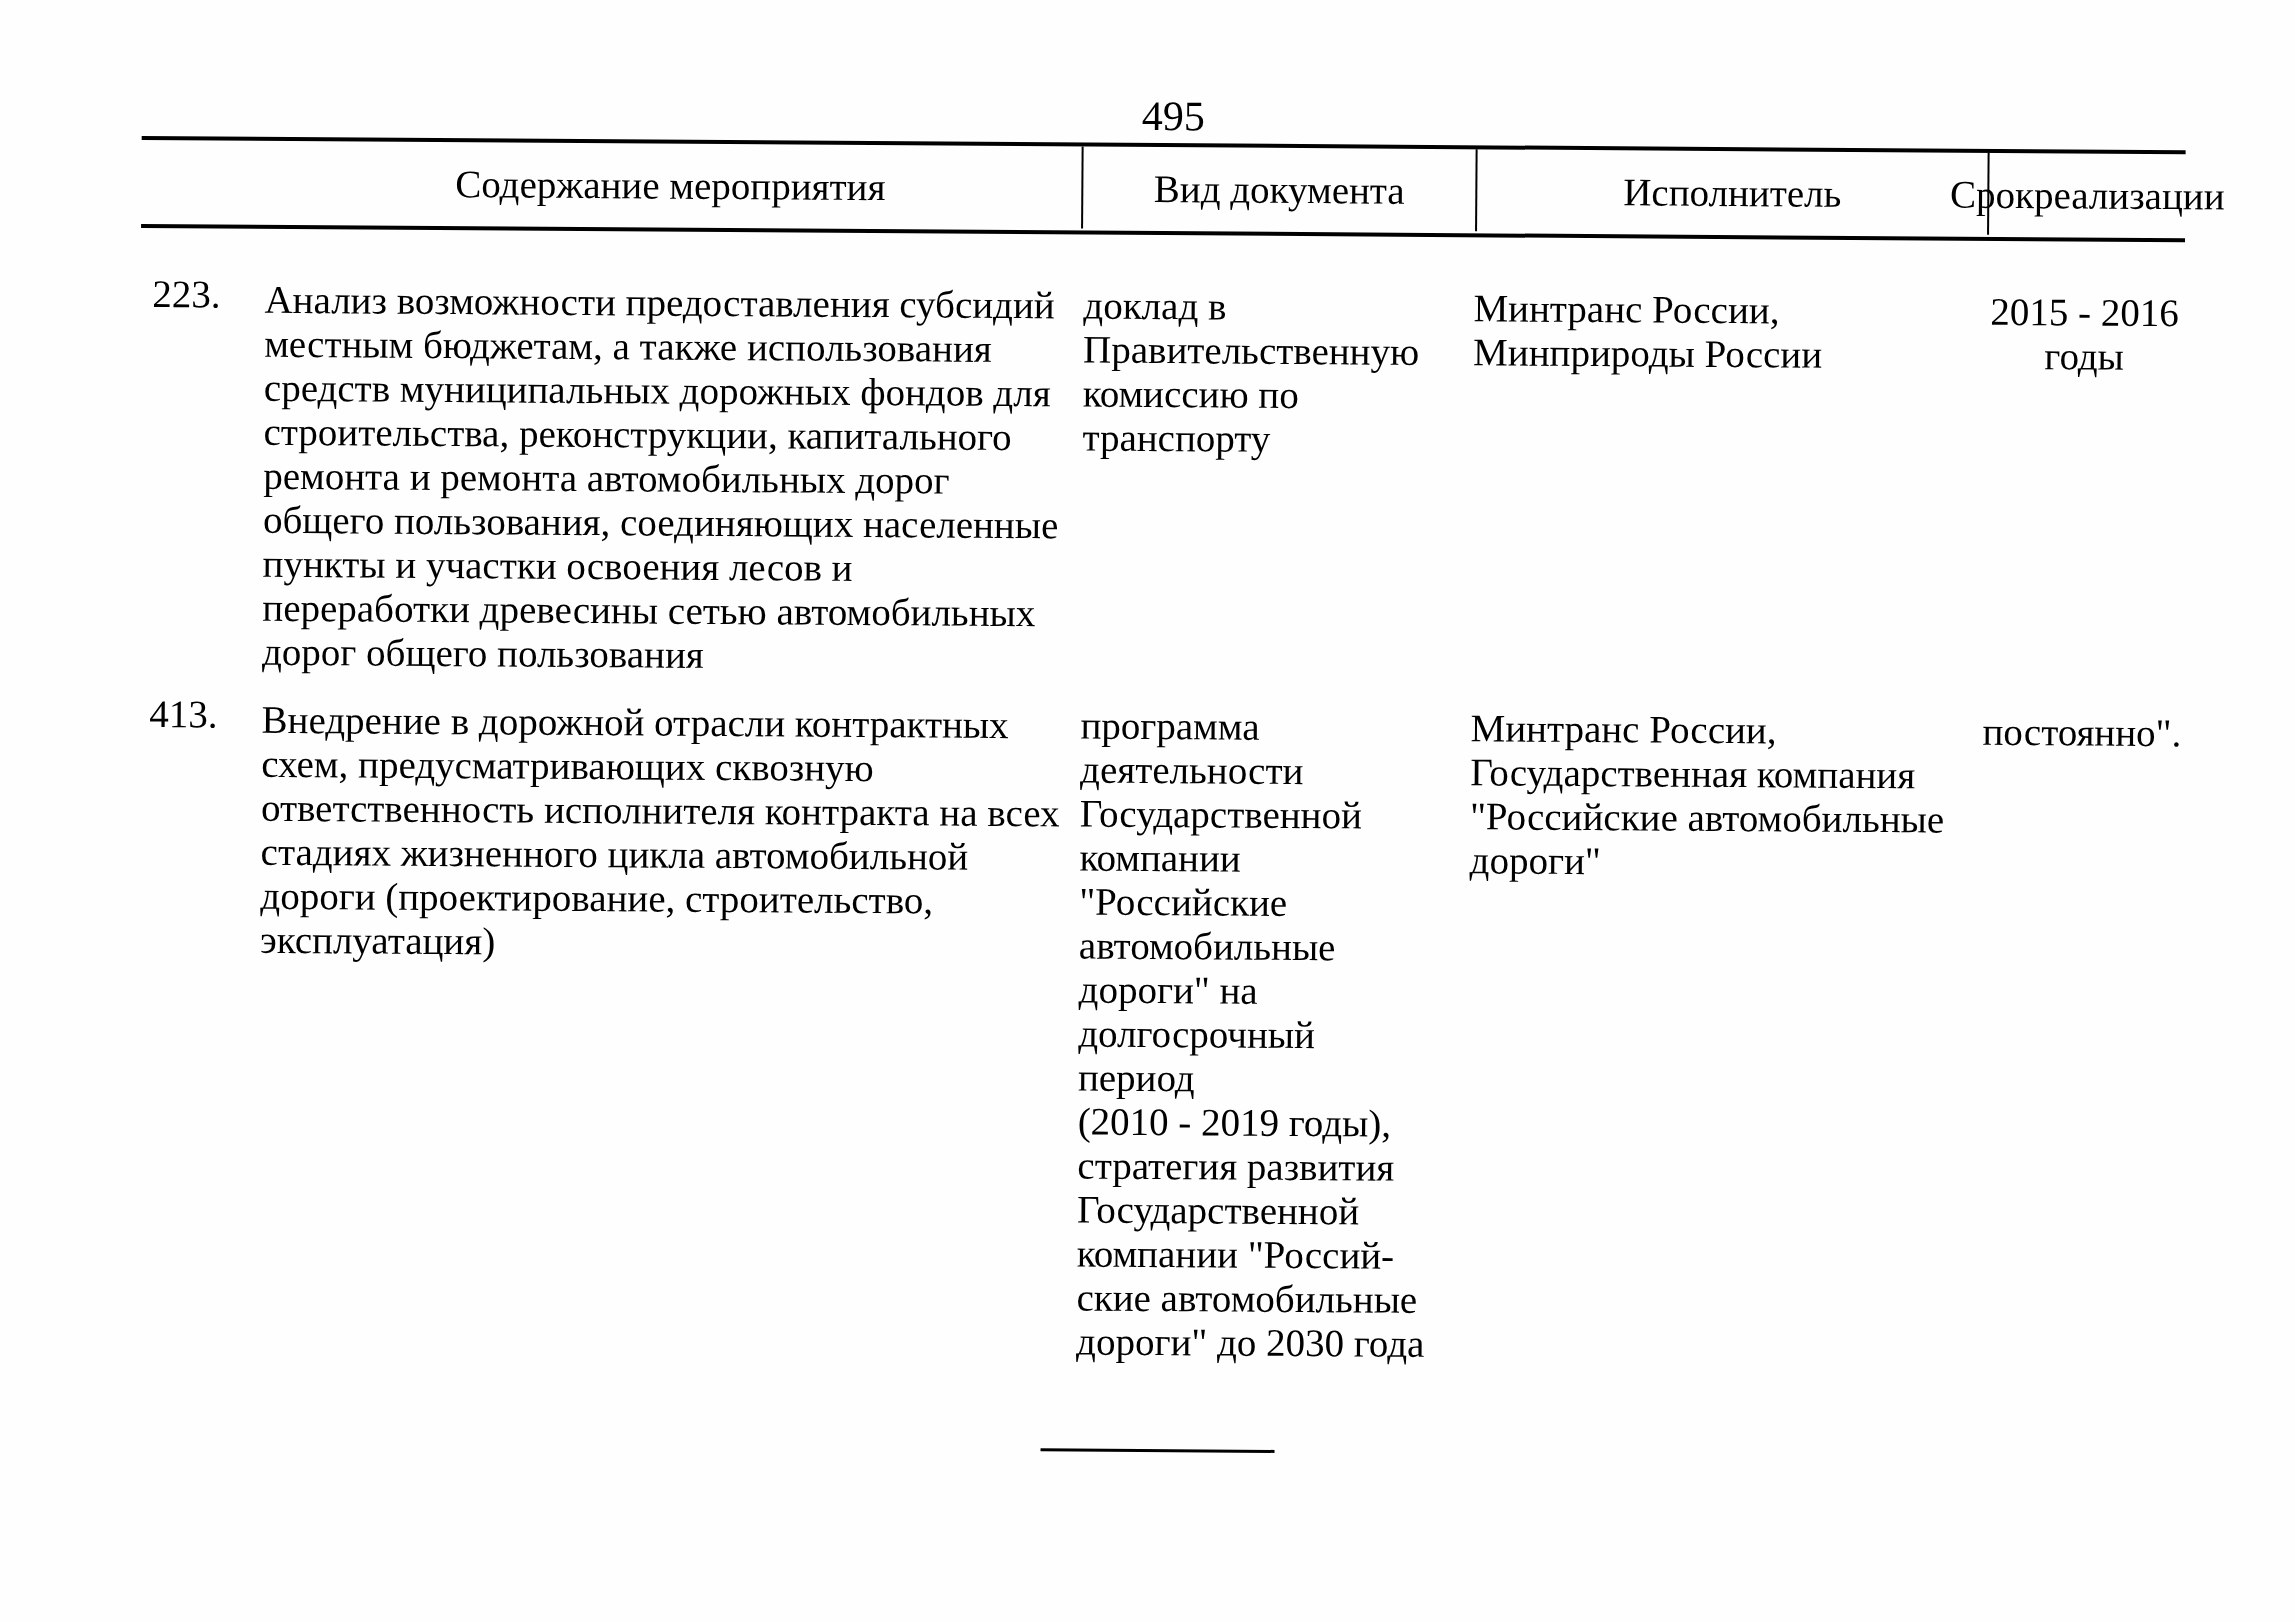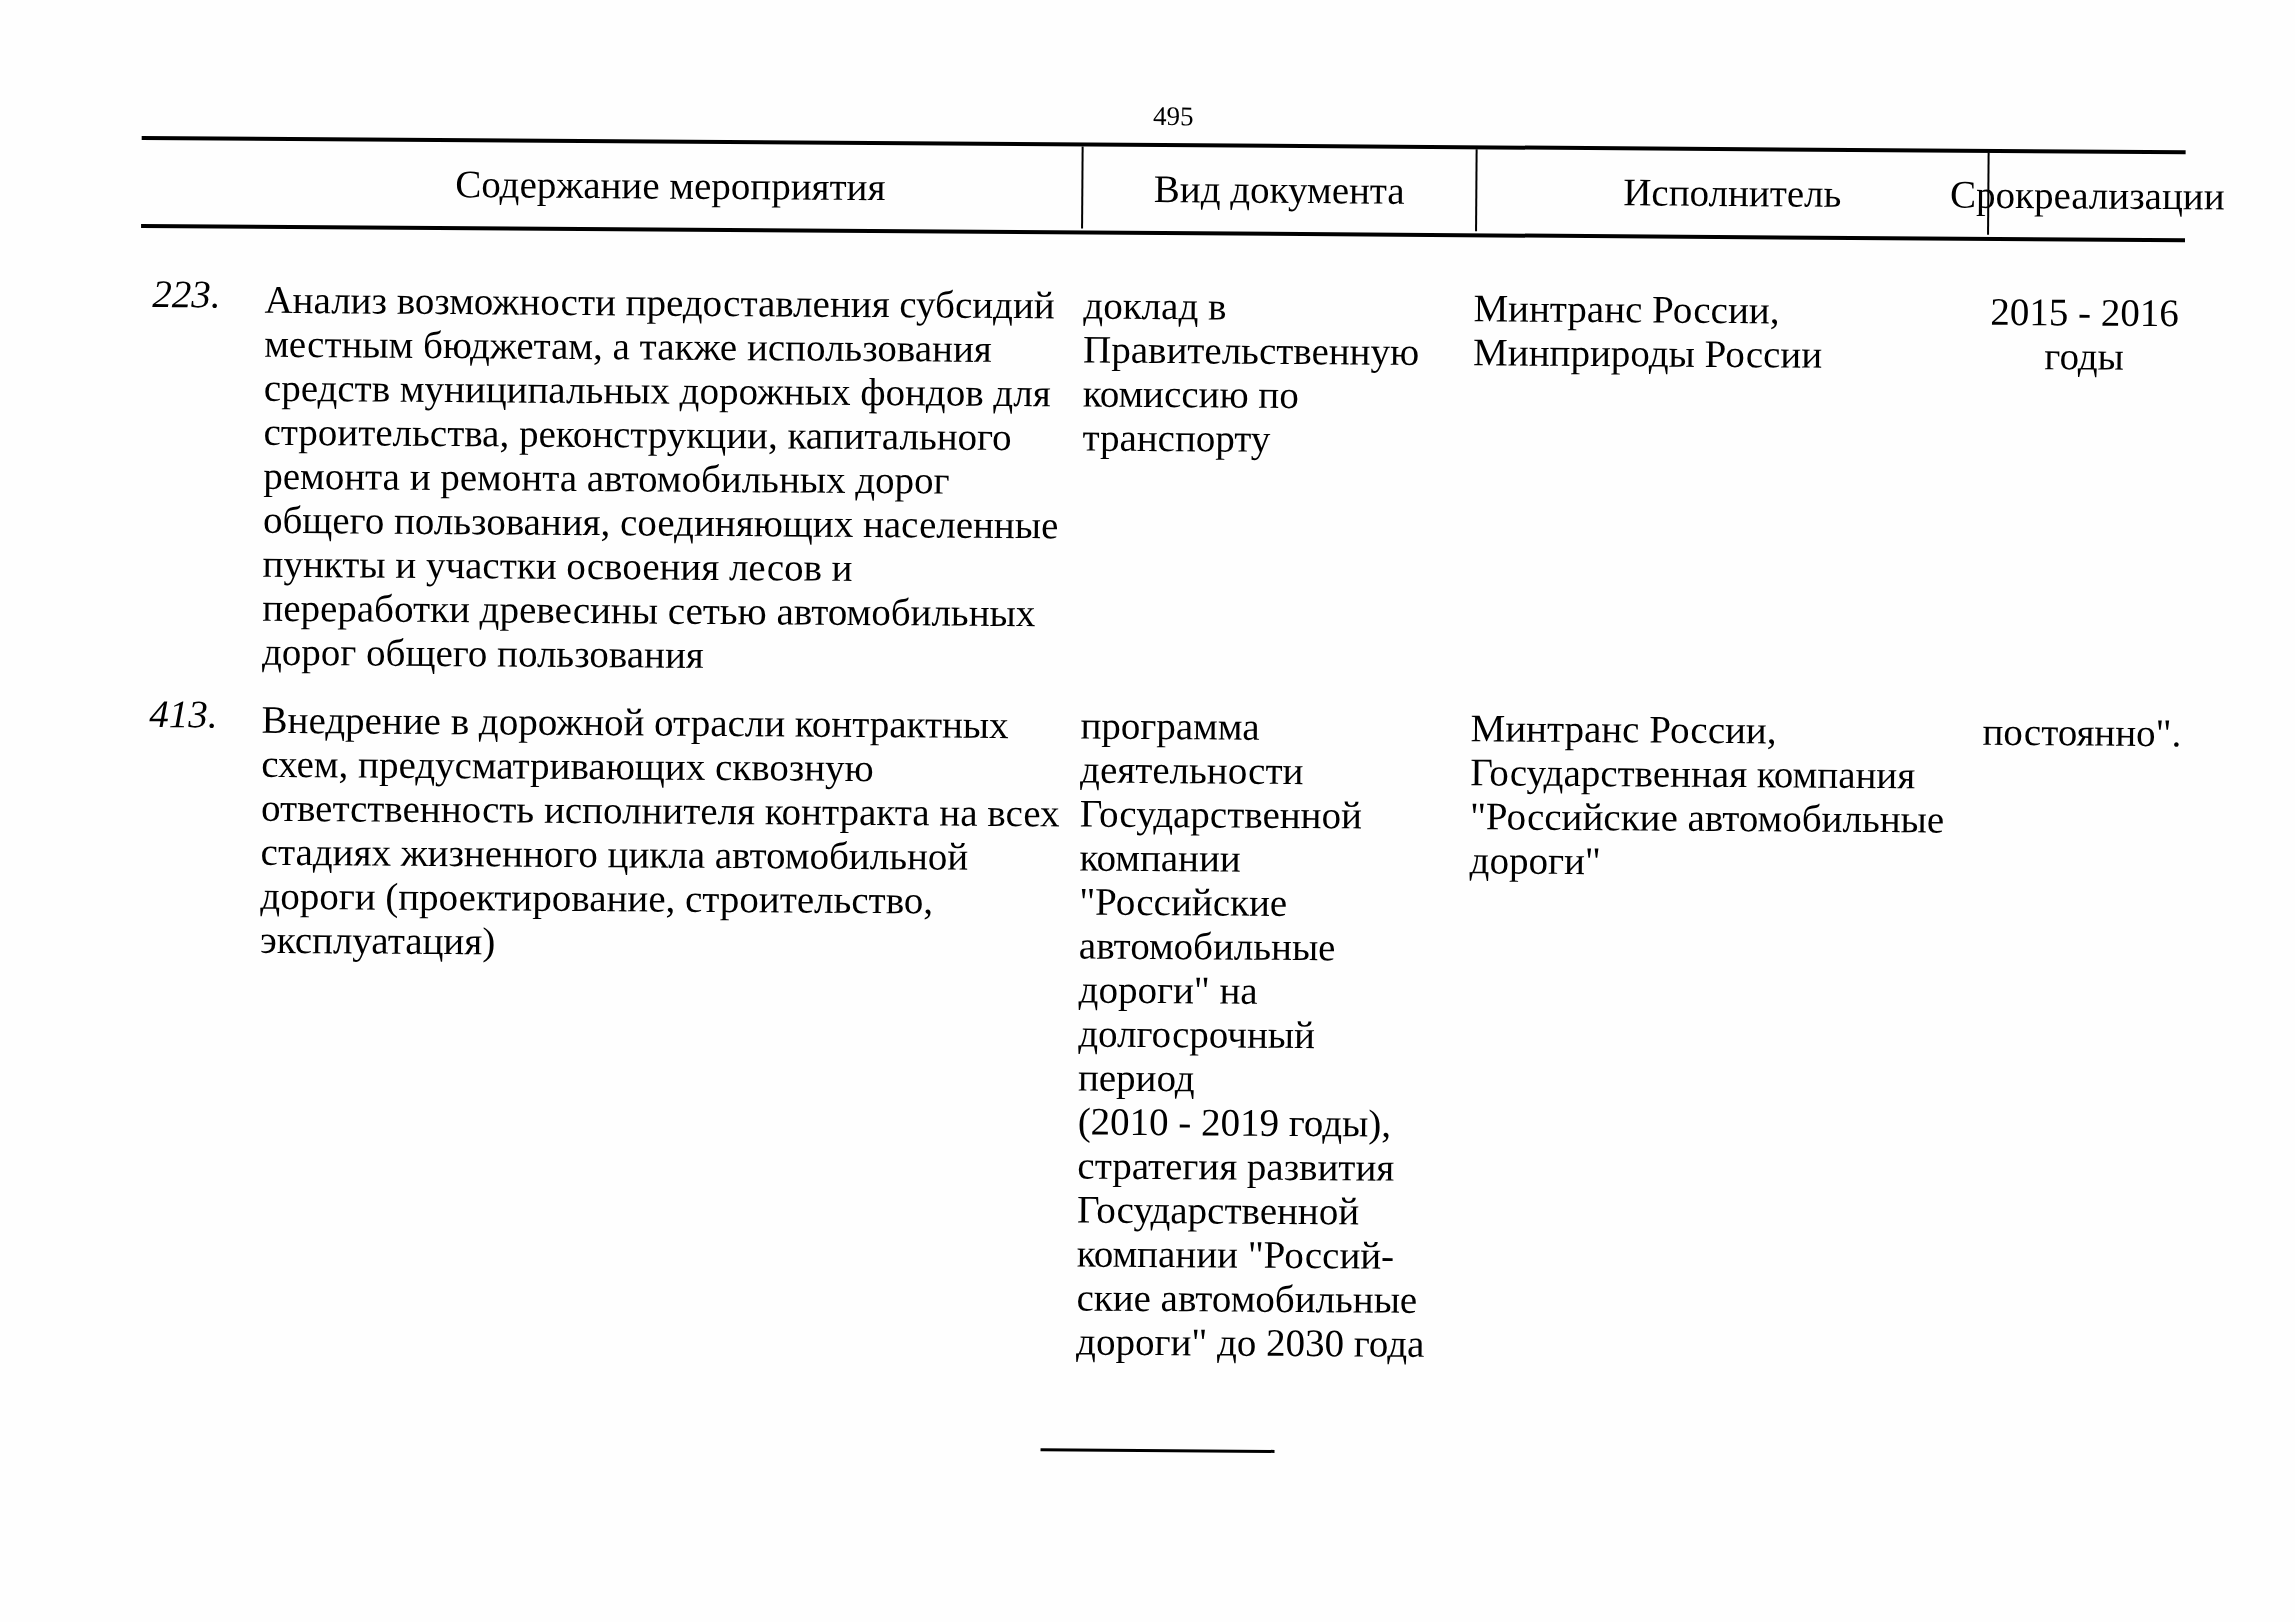--- a/index.html
+++ b/index.html
@@ -19,21 +19,21 @@
     transform-origin: 50% 50%;
     font-family: "Liberation Serif", "DejaVu Serif", serif;
     color: #000;
   }
   .page-number {
     position: absolute;
     left: 1103px;
     top: 96px;
     width: 131px;
     text-align: center;
-    font-size: 27px;
+    font-size: 42px;
     line-height: 41px;
     white-space: nowrap;
   }
   
   .tbl-header {
     position: absolute;
     left: 137px;
     top: 143px;
     width: 2044px;
     height: 92px;
@@ -67,21 +67,21 @@
     font-size: 39px;
     line-height: 44px;
   }
   .trow-1 { top: 284px; }
   .trow-2 { top: 704px; }
   .cell {
     box-sizing: border-box;
     overflow: visible;
   }
   .cell div { white-space: nowrap; }
-  .cell-num     { width: 124px; padding-left: 11.8px; margin-top: -5.2px; font-style: italic; }
+  .cell-num     { width: 124px; padding-left: 11.8px; margin-top: -5.2px; }
   .cell-content { width: 815px; }
   .cell-doc     { width: 394px; padding-left: 3.9px; }
   .cell-exec    { width: 512px; }
   .cell-term    { width: 198px; text-align: center; }
   
   .footnote-rule {
     position: absolute;
     left: 1045px;
     top: 1449px;
     width: 234px;

